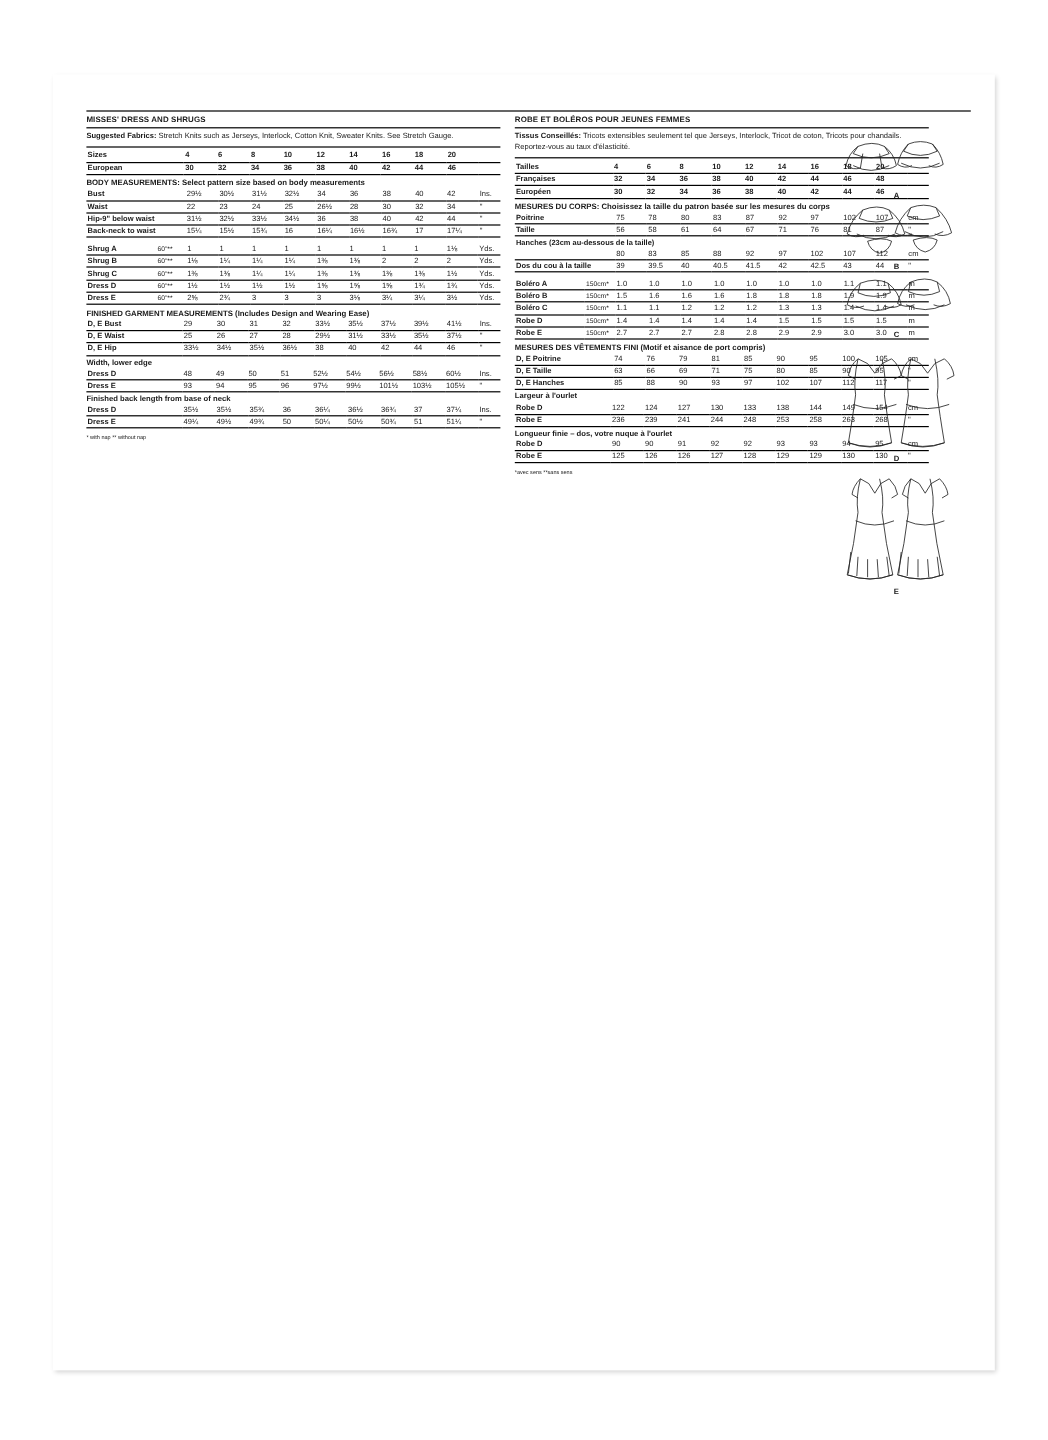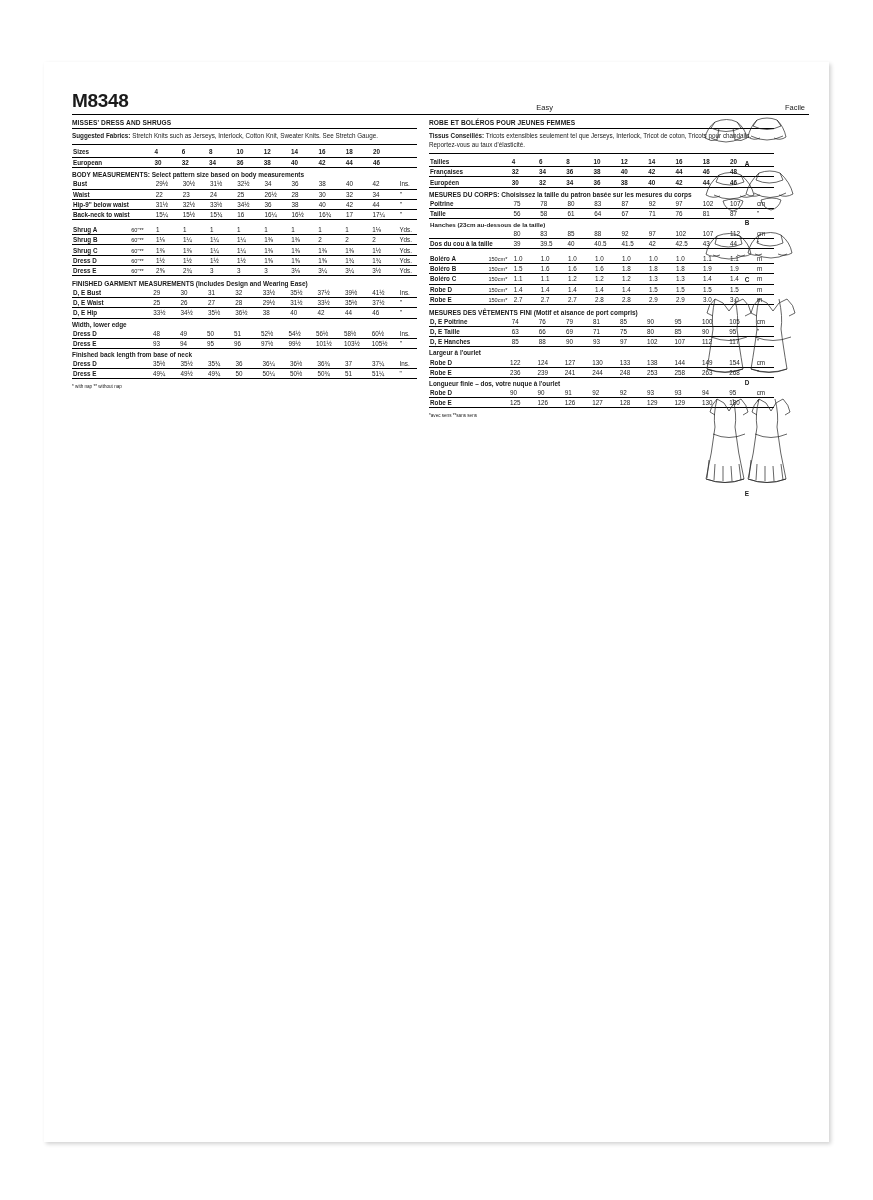--- a/index.html
+++ b/index.html
@@ -39,26 +39,20 @@
   .fig{position:relative;margin-bottom:2px;text-align:center;}
   .fig svg{display:block;margin:0 auto;}
   .fig .cap{font-size:6.4px;font-weight:bold;}
 </style>
 </head>
 <body>
 
 <div class="page">
   <div class="sheet">
 
-    <div class="hdr">
-      <div class="pat-num">M8348</div>
-      <div style="flex:1"></div>
-      <div class="diff" style="margin-right:232px;">Easy</div>
-      <div class="diff-r" style="margin-right:4px;">Facile</div>
-    </div>
     <div class="hdr-rule"></div>
 
     <div class="cols">
 
       <div class="col">
         <div class="ttl">MISSES' DRESS AND SHRUGS</div>
         <hr class="hr">
         <div class="para">
           <b>Suggested Fabrics:</b><span> Stretch Knits such as Jerseys, Interlock, Cotton Knit, Sweater Knits. See Stretch Gauge.</span>
         </div>

